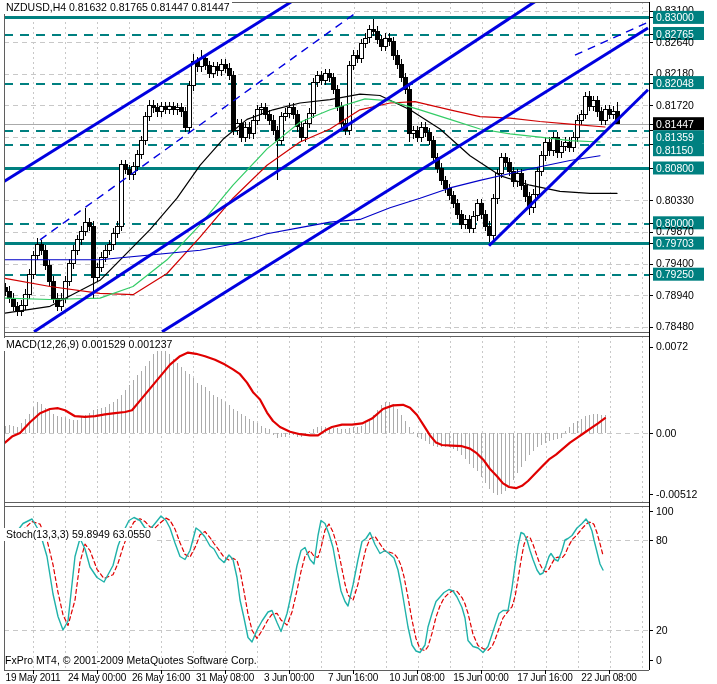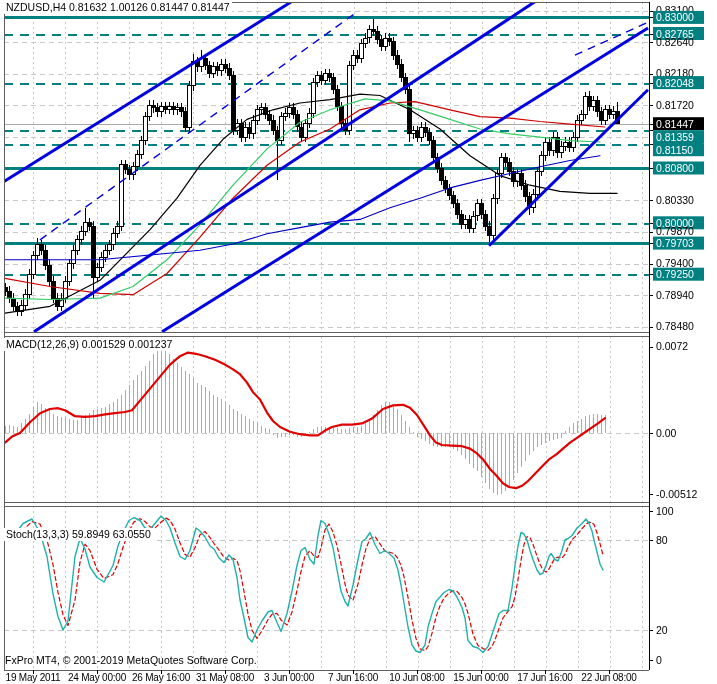--- a/index.html
+++ b/index.html
@@ -740,17 +740,17 @@
         <line x1="417.5" y1="670" x2="417.5" y2="674" stroke="#000" stroke-width="1" shape-rendering="crispEdges"></line>
         <text x="417" y="681" fill="#000" font-size="10px" text-anchor="middle" letter-spacing="-0.2">10 Jun 08:00</text>
         <line x1="481.5" y1="670" x2="481.5" y2="674" stroke="#000" stroke-width="1" shape-rendering="crispEdges"></line>
         <text x="481" y="681" fill="#000" font-size="10px" text-anchor="middle" letter-spacing="-0.2">15 Jun 00:00</text>
         <line x1="545.5" y1="670" x2="545.5" y2="674" stroke="#000" stroke-width="1" shape-rendering="crispEdges"></line>
         <text x="545" y="681" fill="#000" font-size="10px" text-anchor="middle" letter-spacing="-0.2">17 Jun 16:00</text>
         <line x1="609.5" y1="670" x2="609.5" y2="674" stroke="#000" stroke-width="1" shape-rendering="crispEdges"></line>
         <text x="609" y="681" fill="#000" font-size="10px" text-anchor="middle" letter-spacing="-0.2">22 Jun 08:00</text>
       </g>
     </svg>
-  <div class="overlay title-ov">NZDUSD,H4 0.81632 1.00126 0.81447 0.81447</div>
+  <div class="overlay title-ov">NZDUSD,H4 0.81632 0.81765 0.81447 0.81447</div>
   <div class="overlay macd-ov">MACD(12,26,9) 0.001529 0.001237</div>
   <div class="overlay stoch-ov">Stoch(13,3,3) 59.8949 63.0550</div>
-  <div class="overlay copy-ov">FxPro MT4, © 2001-2019 MetaQuotes Software Corp.</div>
+  <div class="overlay copy-ov">FxPro MT4, © 2001-2009 MetaQuotes Software Corp.</div>
 </div>
 
 </body></html>

